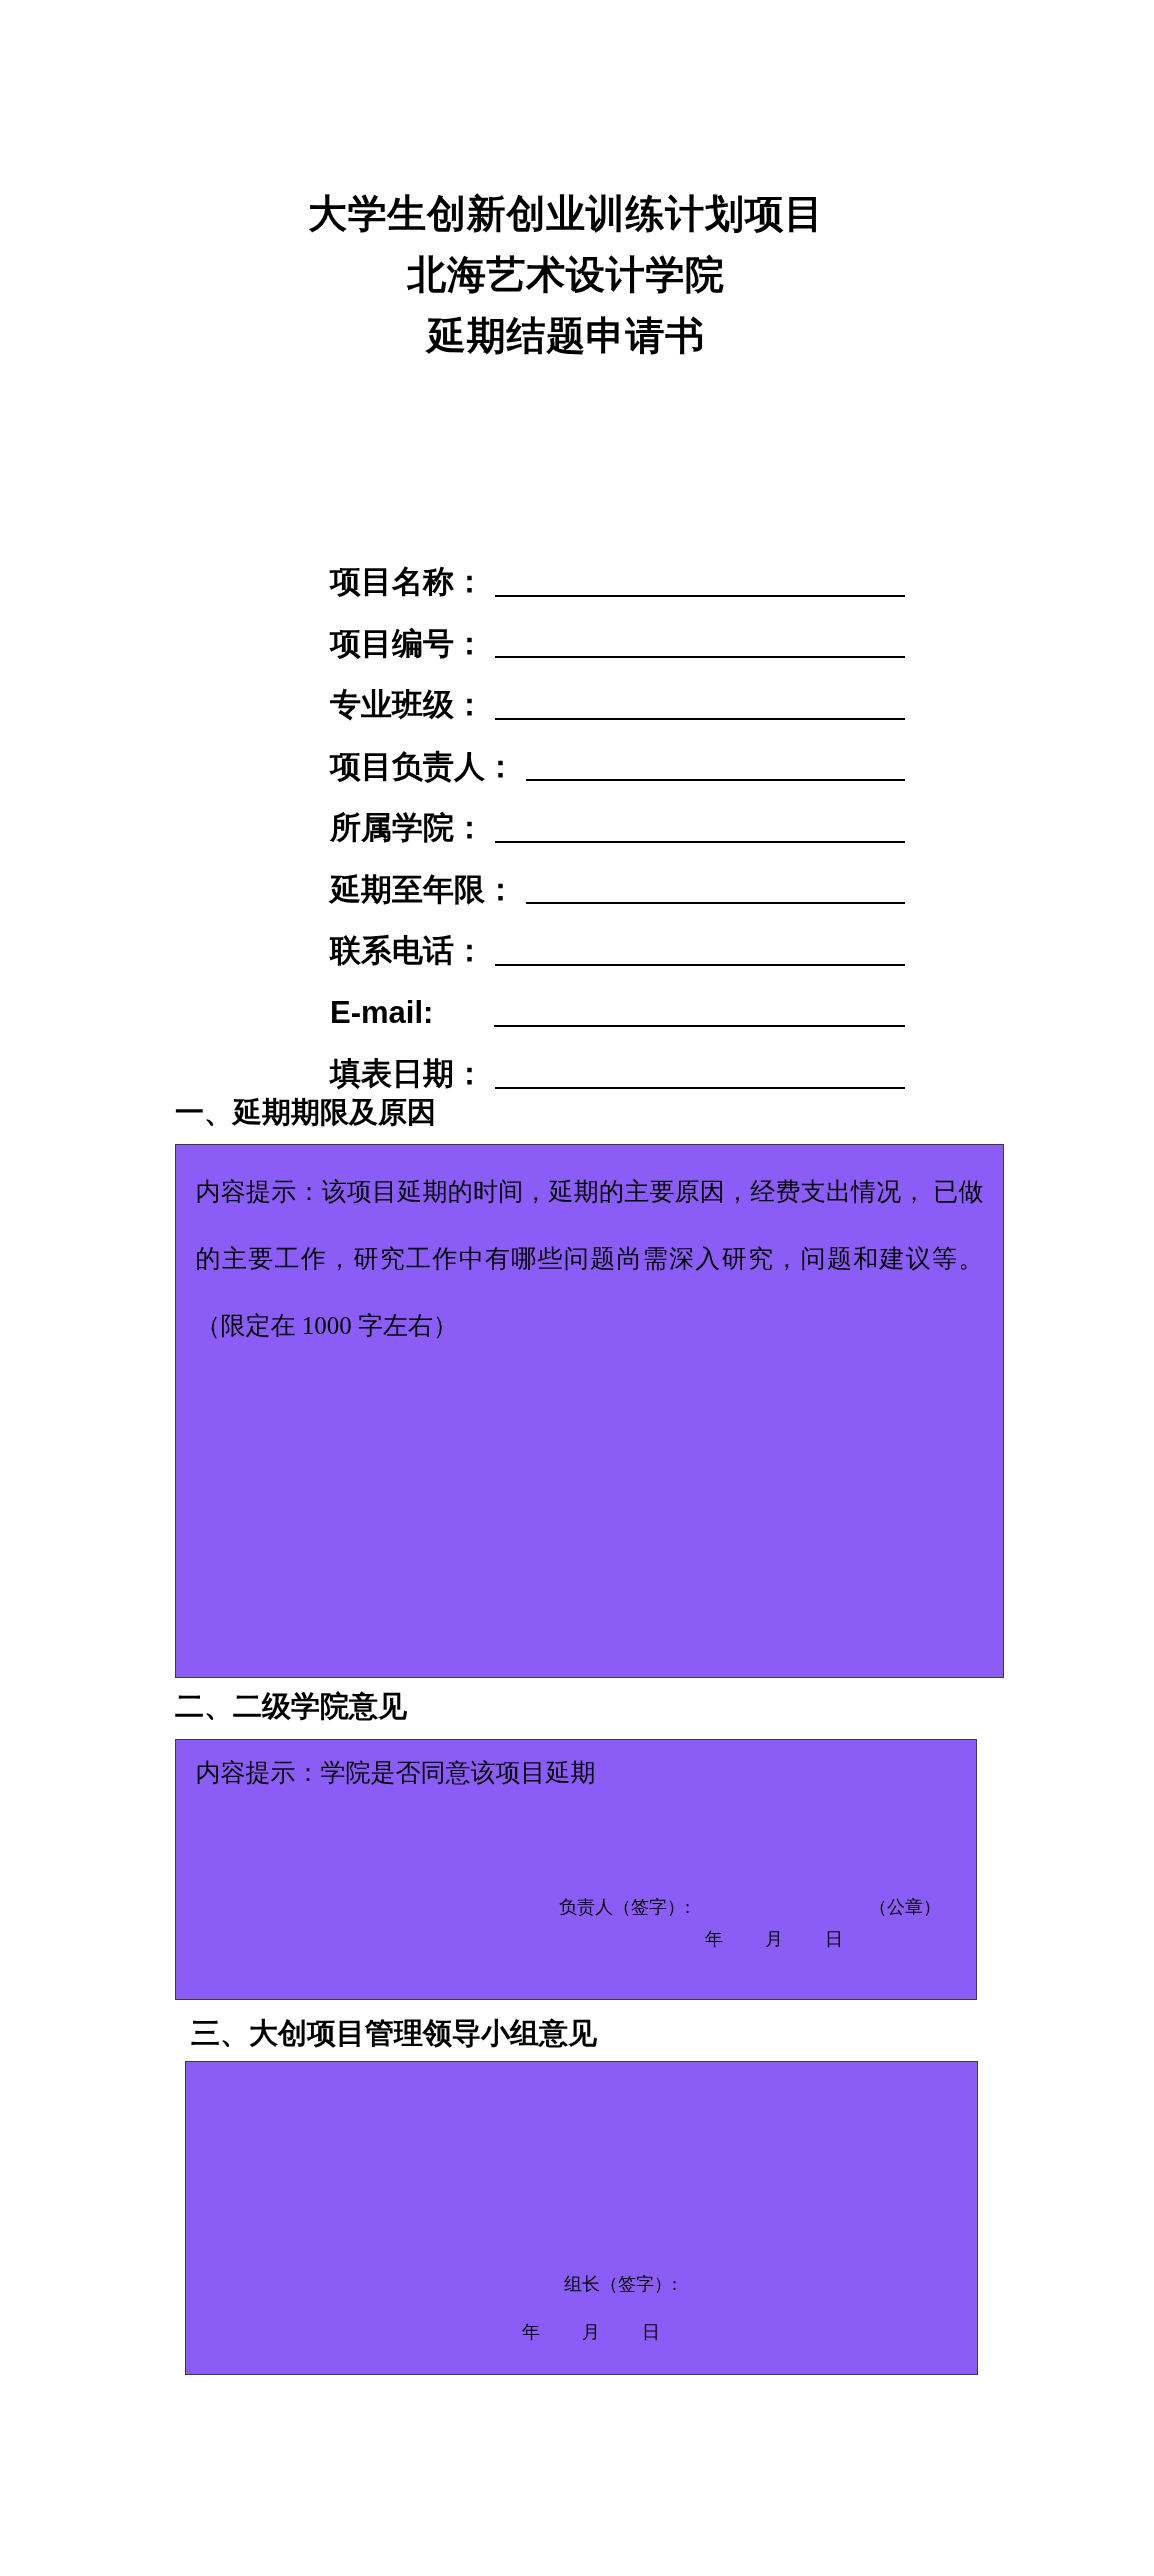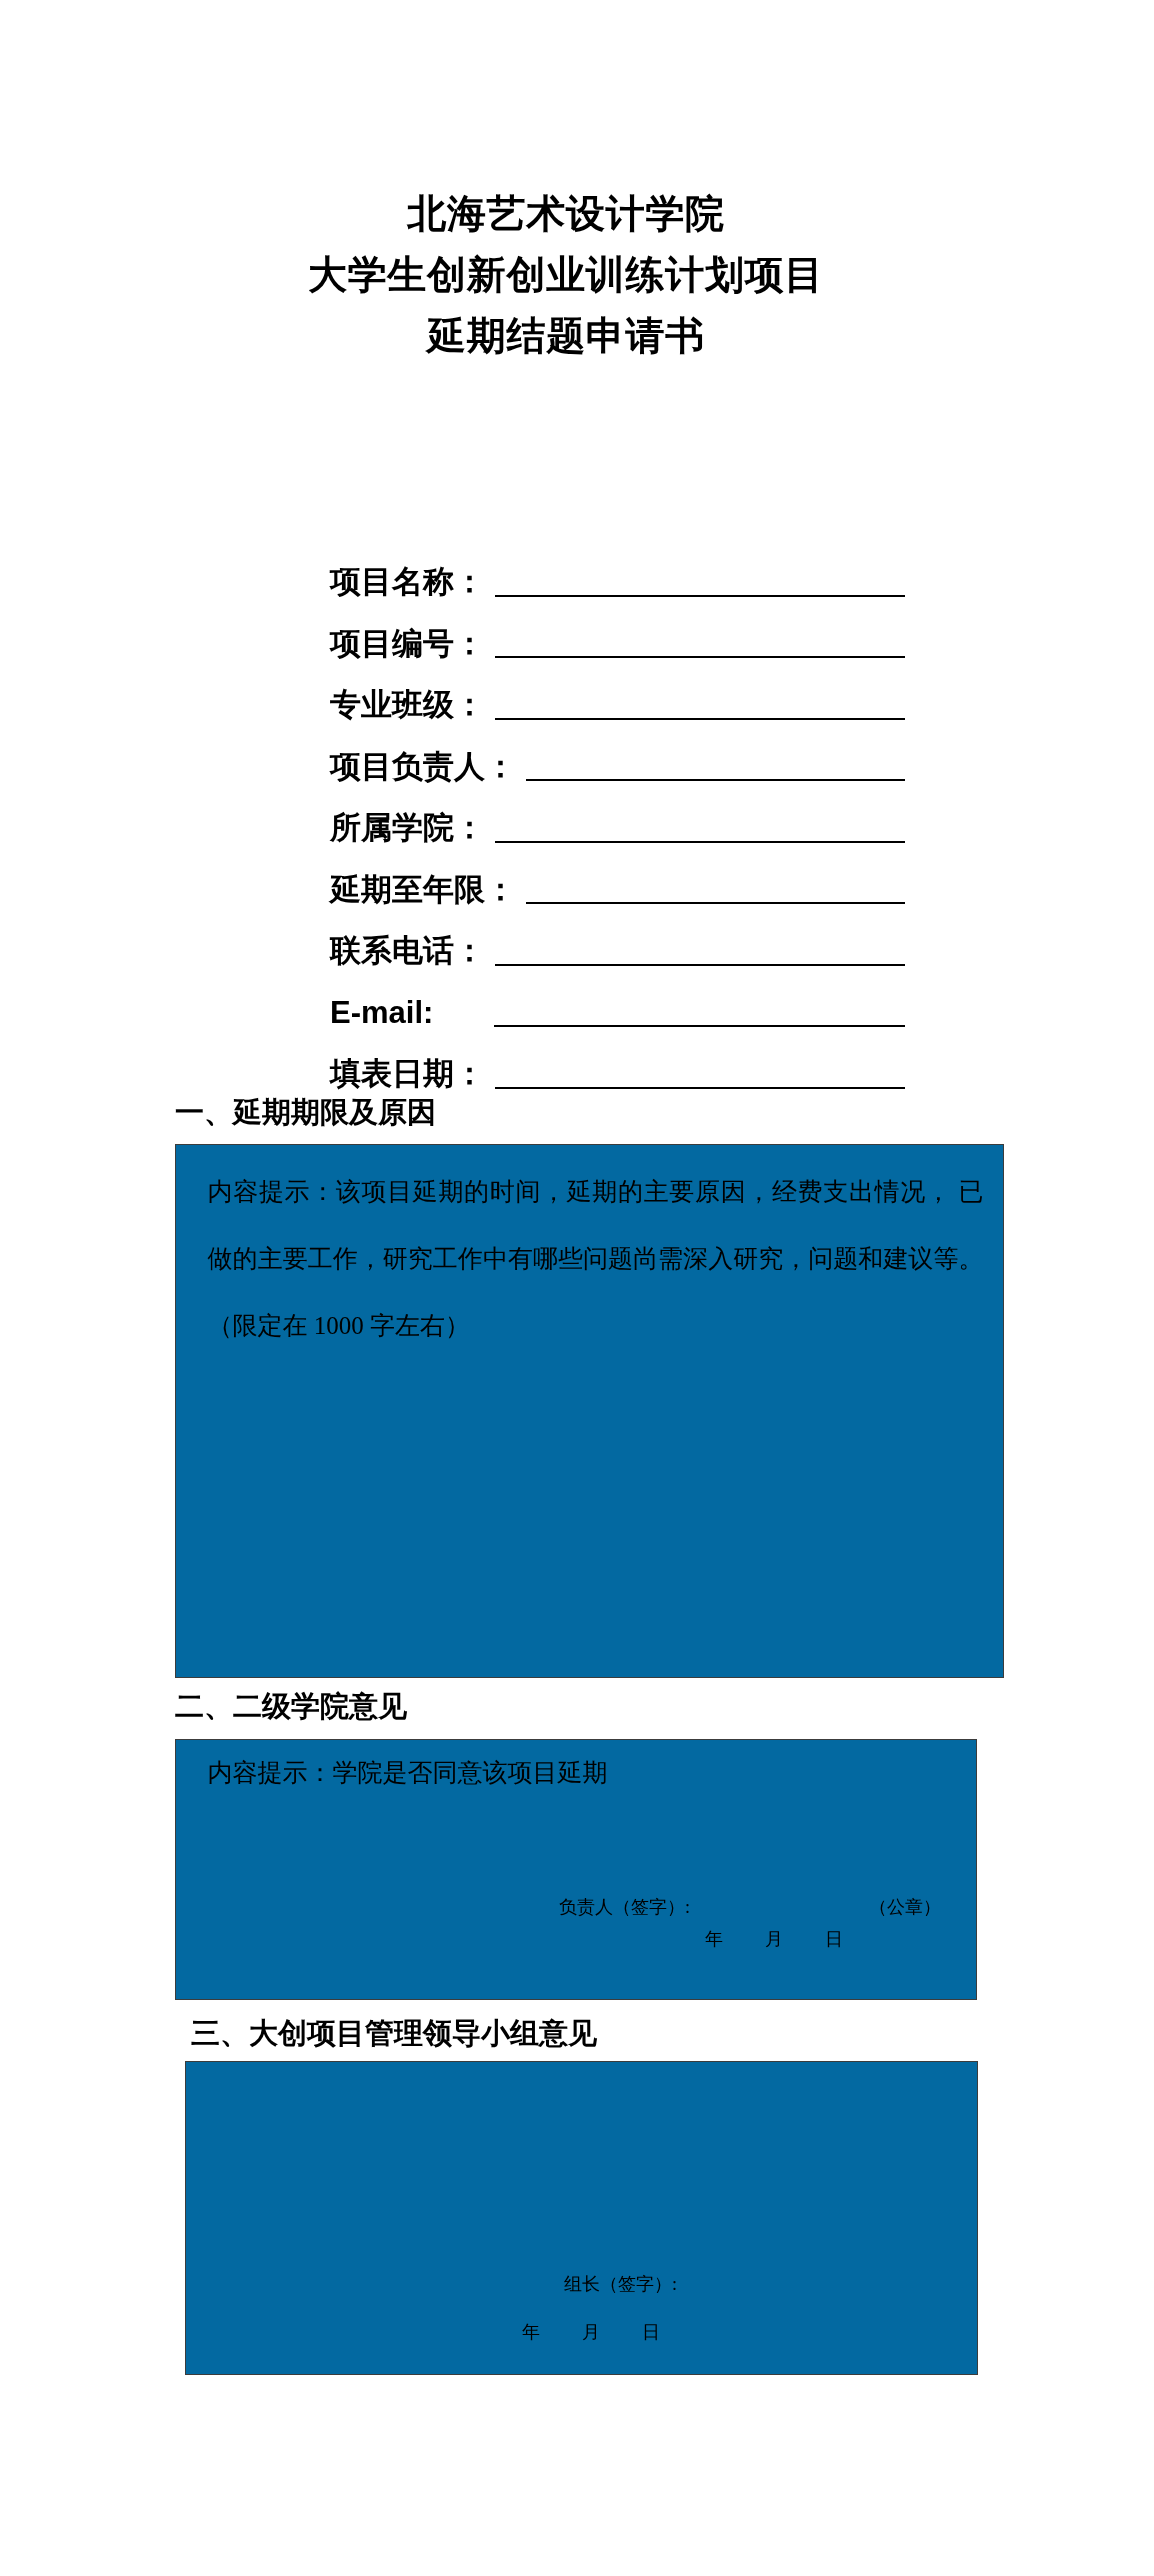--- a/index.html
+++ b/index.html
@@ -66,23 +66,22 @@
     white-space: nowrap;
   }
   .heading-1 { top: 1096px; left: 175px; }
   .heading-2 { top: 1690px; left: 175px; }
   .heading-3 { top: 2017px; left: 191px; }
 
   
   .box {
     position: absolute;
     border: 1.5px solid #3c3c3c;
-    background: #0369a1;
+    background: #8b5cf6;
     box-sizing: border-box;
-    padding-left: 12px;
   }
   .box-1 { top: 1144px; left: 175px; width: 829px; height: 534px; }
   .box-2 { top: 1739px; left: 175px; width: 802px; height: 261px; }
   .box-3 { top: 2061px; left: 185px; width: 793px; height: 314px; }
 
   .hint {
     font-family: "Liberation Serif", "DejaVu Serif", serif;
     font-size: 25px;
     line-height: 67px;
     padding: 13px 19.6px 0 19.6px;
@@ -106,22 +105,22 @@
   .sign-3 { left: 378px; top: 208px; }
   .date-3 { left: 336px; top: 256px; }
   .date-line { display: flex; gap: 42px; }
 </style>
 </head>
 <body>
 
 <div class="page">
 
   <div class="title-block">
+    <div class="title-line">大学生创新创业训练计划项目</div>
     <div class="title-line">北海艺术设计学院</div>
-    <div class="title-line">大学生创新创业训练计划项目</div>
     <div class="title-line">延期结题申请书</div>
   </div>
 
   <div class="fields">
     <div class="field-row">
       <span class="field-label">项目名称：</span>
       <span class="field-underline"></span>
     </div>
     <div class="field-row">
       <span class="field-label">项目编号：</span>

